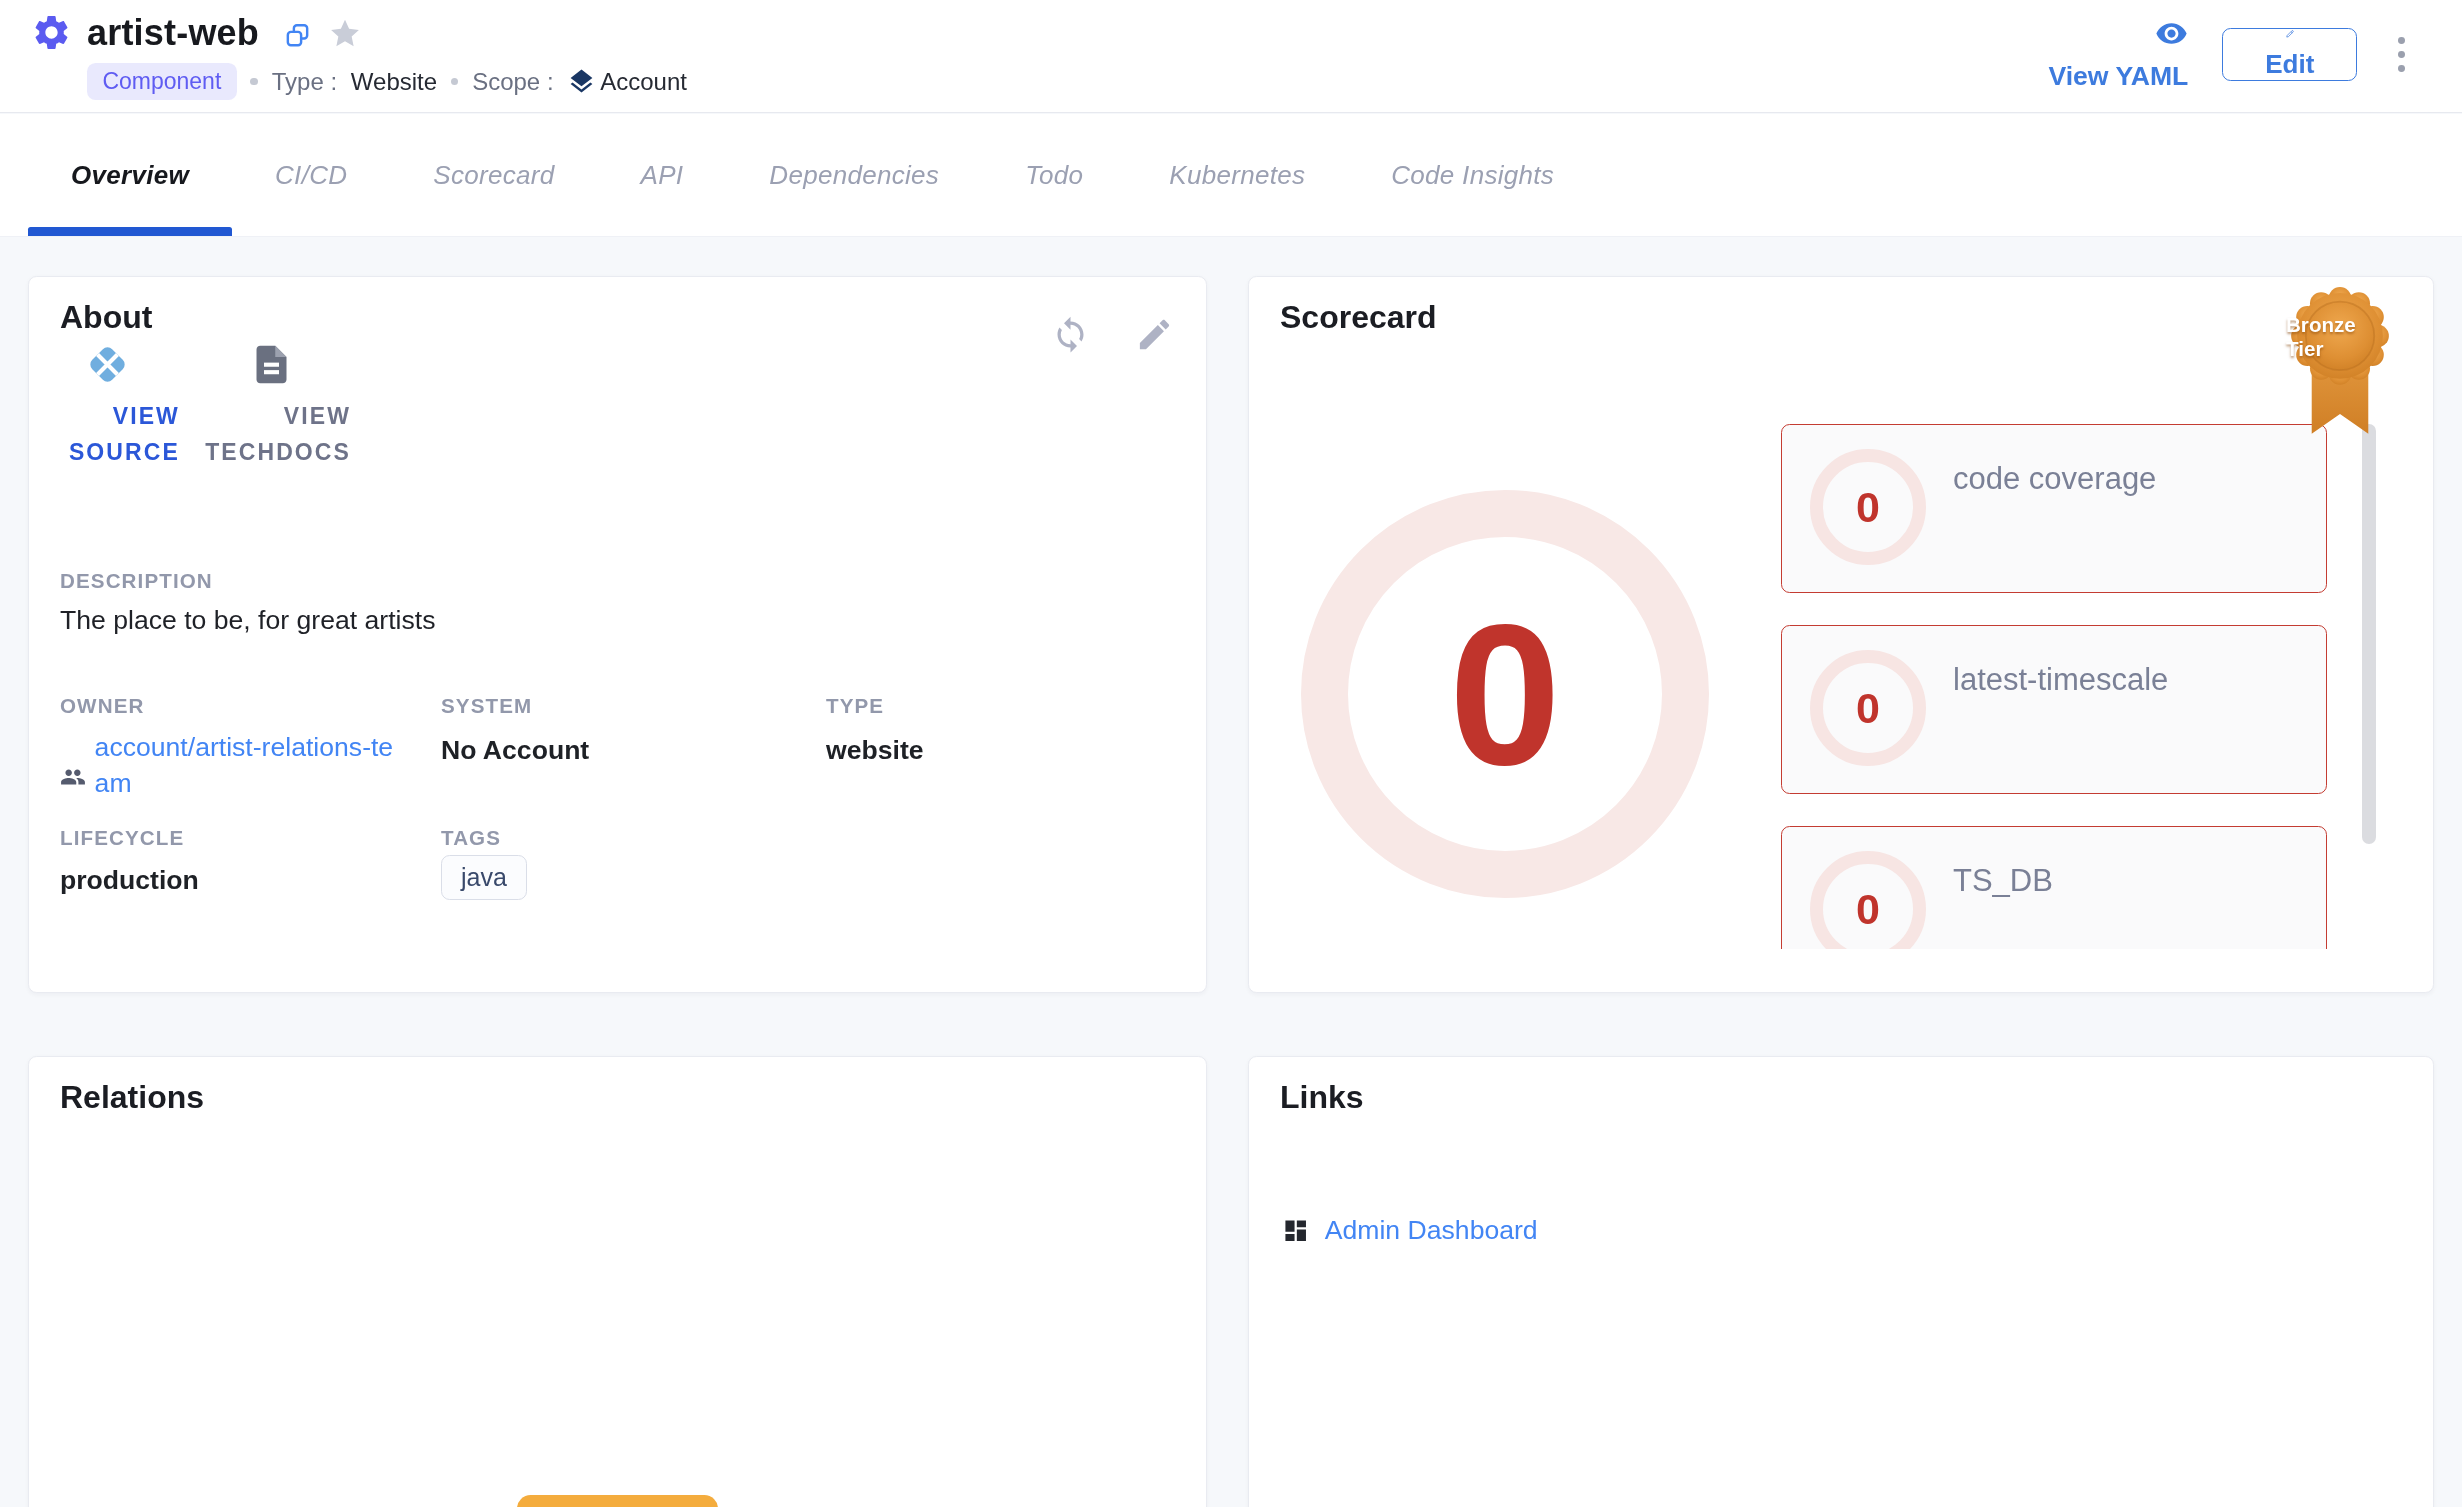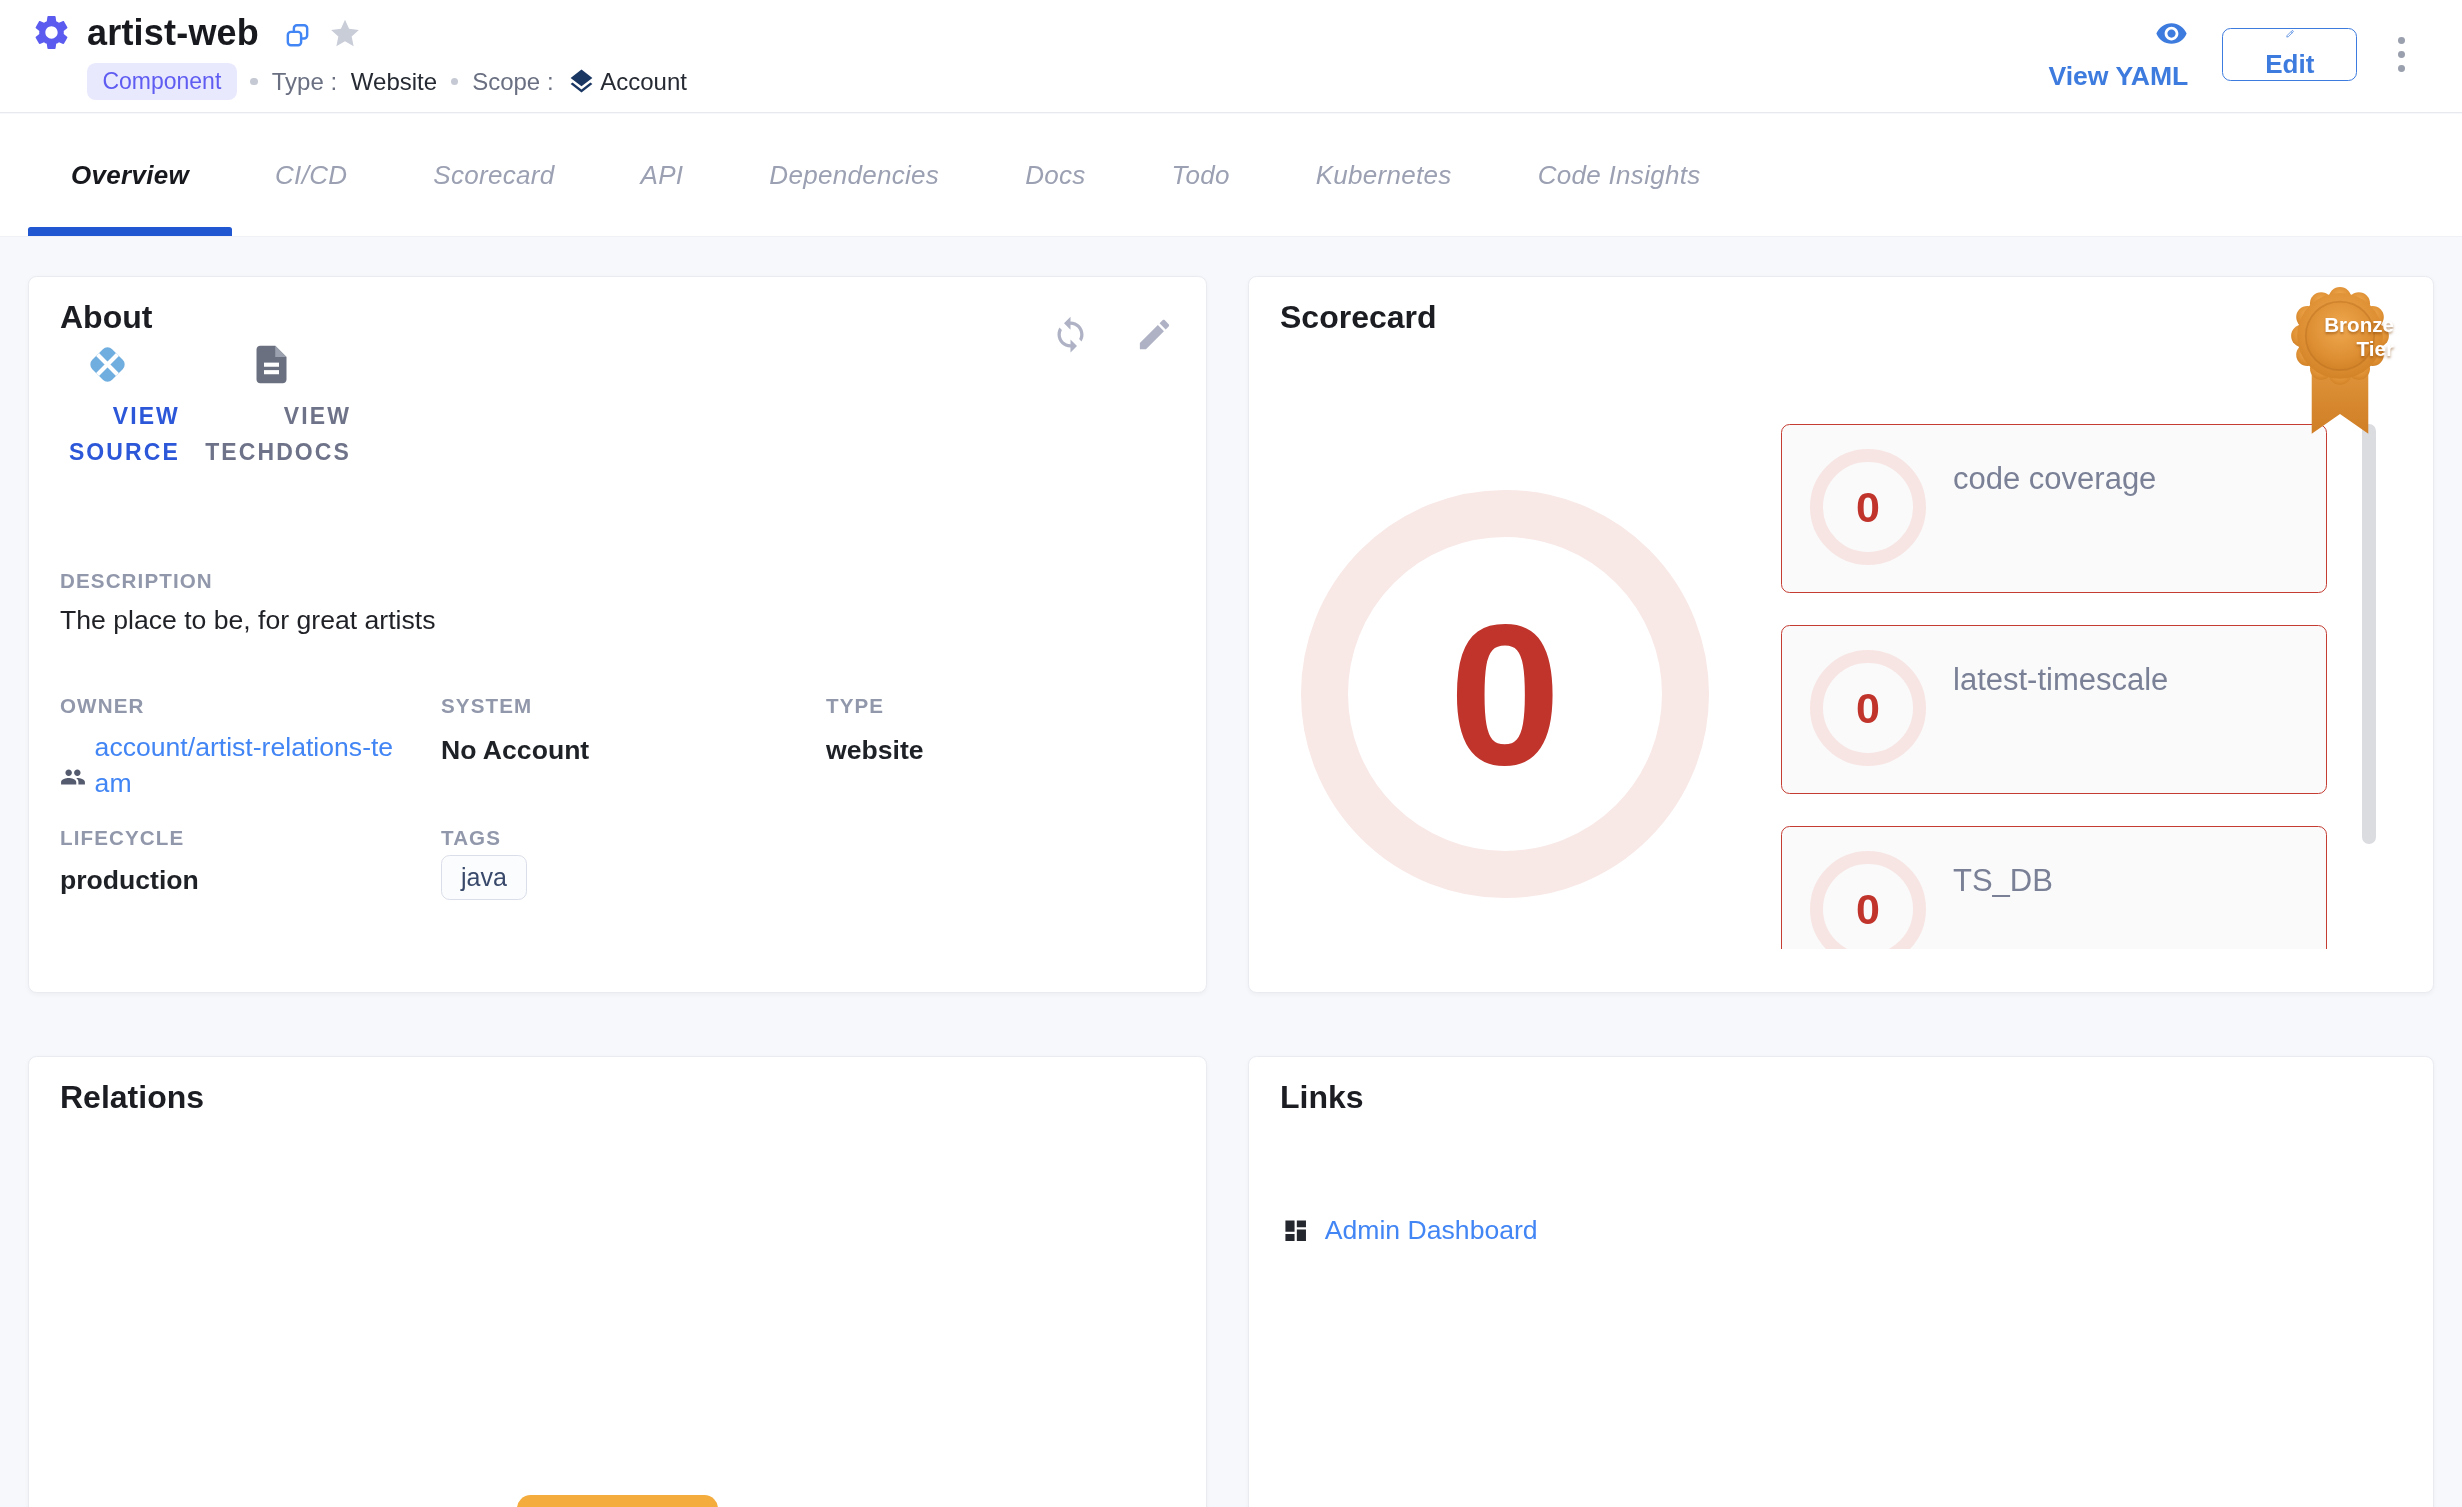--- a/index.html
+++ b/index.html
@@ -64,21 +64,21 @@
   .action-techdocs .action-label { color:#6E7389; }
   .field-label { position:absolute; font-size:20.6px; font-weight:700; letter-spacing:1.1px; color:#9298AB; }
   .field-value { position:absolute; font-size:26.6px; font-weight:700; color:#1E2126; }
   .desc-value { position:absolute; left:31px; top:328px; font-size:26.6px; font-weight:400; color:#1F2127; }
   .owner-row { position:absolute; left:31px; top:453px; width:343px; display:flex; gap:8.6px; }
   .owner-row .picon { width:26px; height:26px; align-self:flex-end; margin-bottom:12px; flex:0 0 26px; }
   .owner-link { font-size:26.6px; color:#4285F4; line-height:1.35; width:319px; word-break:break-all; cursor:pointer; text-decoration:none; }
   .tag-chip { position:absolute; left:412px; top:578px; border:1.7px solid #DADEE8; background:#FBFCFE; border-radius:8.6px; padding:6.9px 19px; font-size:25px; color:#39496B; cursor:pointer; }
   
   .ribbon { position:absolute; right:39px; top:8.6px; width:108px; height:159px; z-index:3; }
-  .ribbon-text { position:absolute; top:27.4px; left:0; width:108px; text-align:right; line-height:1.18; font-size:20.6px; font-weight:800; color:#fff; text-shadow:0 1.7px 2.6px rgba(130,64,0,.55); }
+  .ribbon-text { position:absolute; top:27.4px; left:0; width:108px; text-align:left; line-height:1.18; font-size:20.6px; font-weight:800; color:#fff; text-shadow:0 1.7px 2.6px rgba(130,64,0,.55); }
   .overall-label { position:absolute; left:0; top:144px; width:514px; text-align:center; font-size:28px; font-weight:600; color:#6E7490; }
   .overall-donut { position:absolute; left:52px; top:213px; width:408px; height:408px; border:47px solid #F8E8E6; border-radius:50%; display:flex; align-items:center; justify-content:center; }
   .overall-score { font-size:201px; font-weight:700; color:#C0342C; line-height:1; }
   .checks { position:absolute; left:532px; top:147px; width:546px; height:525px; overflow:hidden; display:flex; flex-direction:column; gap:32px; }
   .check { position:relative; flex:0 0 169px; border:1.7px solid #C43C32; border-radius:8.6px; background:#FAFAFB; cursor:pointer; }
   .check-donut { position:absolute; left:28px; top:24px; width:116px; height:116px; border:13.7px solid #F7E5E3; border-radius:50%; display:flex; align-items:center; justify-content:center; }
   .check-score { font-size:43px; font-weight:700; color:#C0342C; }
   .check-name { position:absolute; left:171px; top:36px; font-size:31px; color:#7A8096; }
   .scorecard-scrollbar { position:absolute; left:1113px; top:147px; width:13.7px; height:420px; background:#DBDCE0; border-radius:6.9px; cursor:pointer; }
   
@@ -144,21 +144,20 @@
       </div>
   </div>
 </div>
 
 <div class="tabbar">
   <div class="tab active">Overview</div>
   <div class="tab">CI/CD</div>
   <div class="tab">Scorecard</div>
   <div class="tab">API</div>
   <div class="tab">Dependencies</div>
-  <div class="tab">Docs</div>
   <div class="tab">Todo</div>
   <div class="tab">Kubernetes</div>
   <div class="tab">Code Insights</div>
 </div>
 
 <div class="card card-about">
   <div class="card-title">About</div>
   <span class="icon-btn refresh-btn">
     <svg viewBox="0 0 24 24" width="39" height="39" fill="#AEB2C4">
         <path d="M12 4V1L8 5l4 4V6c3.31 0 6 2.69 6 6 0 1.01-.25 1.97-.7 2.8l1.46 1.46C19.54 15.03 20 13.57 20 12c0-4.42-3.58-8-8-8zm0 14c-3.31 0-6-2.69-6-6 0-1.01.25-1.97.7-2.8L5.24 7.74C4.46 8.97 4 10.43 4 12c0 4.42 3.58 8 8 8v3l4-4-4-4v3z"></path>

